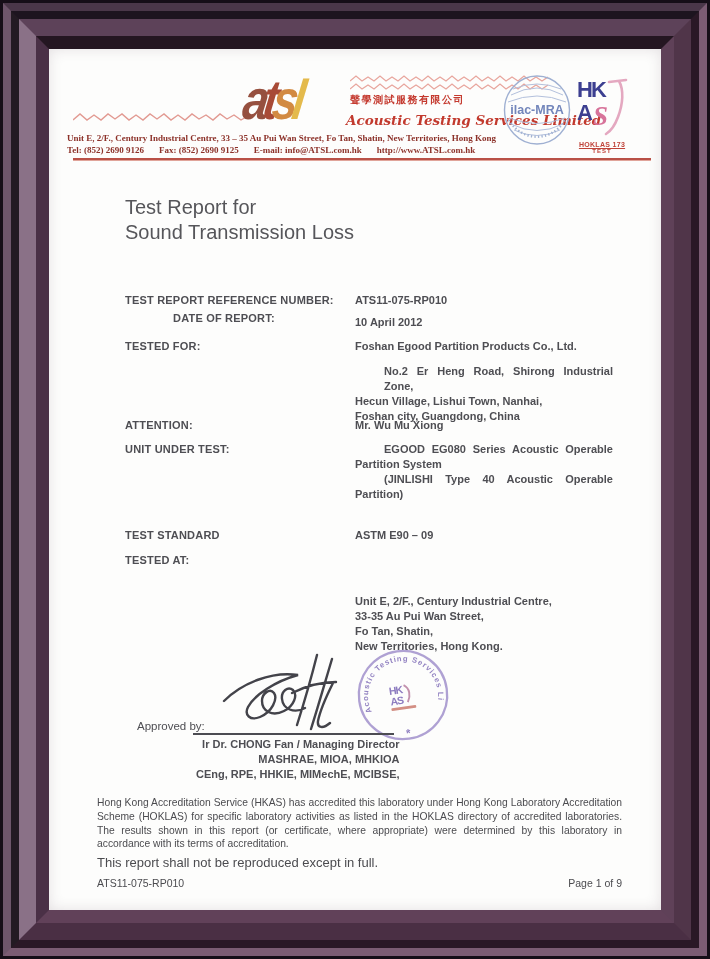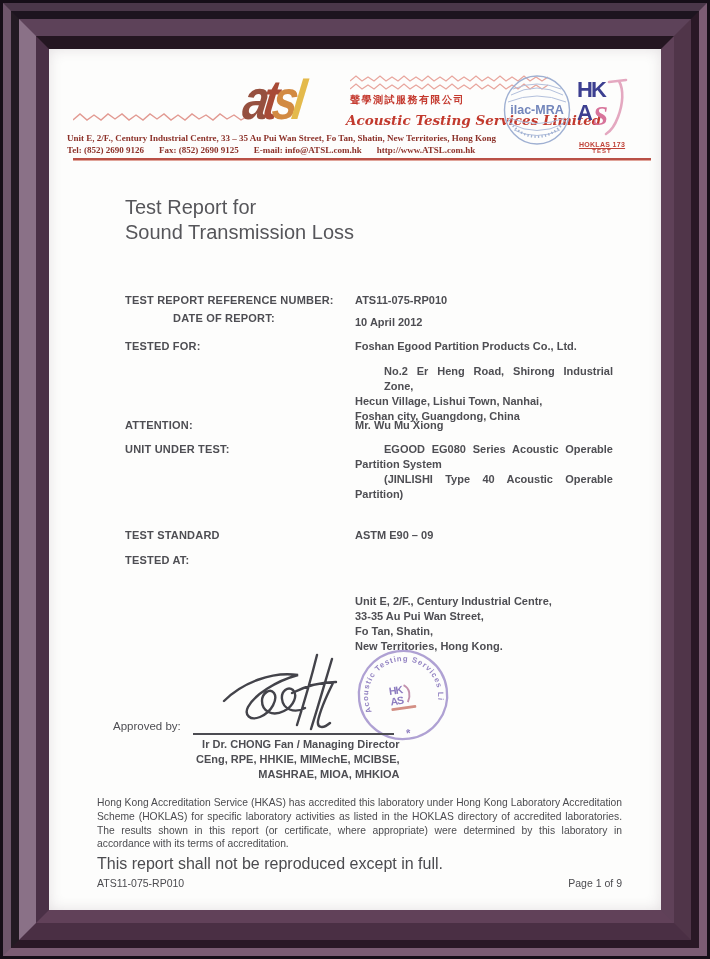--- a/index.html
+++ b/index.html
@@ -23,26 +23,26 @@
   .ilac{left:454px;top:26px;}
   .hkas{left:527px;top:29px;width:52px;text-align:center;}
   .hoklas{font-size:7px;font-weight:bold;color:#c0443a;text-decoration:underline;letter-spacing:.3px;margin-top:1px;}
   .hoklas-sub{font-size:6px;font-weight:bold;color:#c0443a;letter-spacing:1px;}
   
   .title{left:76px;top:146px;font-size:20px;line-height:25px;font-weight:normal;color:#56565a;}
   .label{position:absolute;left:76px;font-weight:bold;font-size:11px;line-height:14px;color:#4e4e53;letter-spacing:.2px;white-space:nowrap;}
   .value{position:absolute;left:306px;width:258px;font-weight:bold;font-size:11px;line-height:15px;color:#4e4e53;}
   .jlast{text-align:justify;text-align-last:justify;padding-left:29px;}
   
-  .appr-label{left:64px;top:671px;font-size:11.5px;color:#4e4e53;}
+  .appr-label{left:88px;top:671px;font-size:11.5px;color:#4e4e53;}
   .sigline{left:144px;top:684px;width:201px;border-top:2px solid #4c4c52;}
   .names{left:147px;top:688px;font-weight:bold;font-size:11px;line-height:15px;color:#4e4e53;text-align:right;}
   
   .acc{left:48px;top:747px;width:525px;font-size:10.3px;line-height:13.8px;color:#4b4b4f;text-align:justify;}
-  .note{left:48px;top:806px;font-size:16px;color:#4b4b4f;}
+  .note{left:48px;top:806px;font-size:13px;color:#4b4b4f;}
   .botrow{left:48px;top:828px;width:525px;display:flex;justify-content:space-between;font-size:10.5px;color:#4b4b4f;}
 </style>
 </head>
 <body>
 
 <div class="scene">
   <div class="f1">
   <div class="f2">
   <div class="f3">
   <div class="f4">
@@ -155,22 +155,22 @@
         <text x="36" y="48" font-size="11" font-weight="bold" fill="#8d7cc0" letter-spacing="-1" font-family="Liberation Sans, sans-serif">HK</text>
         <text x="36" y="59" font-size="11" font-weight="bold" fill="#8d7cc0" letter-spacing="-1" font-family="Liberation Sans, sans-serif">AS</text>
         <path d="M52 40 C 58 44 58 52 54 58" stroke="#c391ad" stroke-width="2" fill="none"></path>
         <rect x="36" y="62" width="26" height="3" rx="1" fill="#c46a5c" opacity="0.75"></rect>
       </svg>
 
       <div class="abs appr-label">Approved by:</div>
       <div class="abs sigline"></div>
       <div class="abs names">
         <div>Ir Dr. CHONG Fan / Managing Director</div>
+        <div>MASHRAE, MIOA, MHKIOA</div>
         <div>CEng, RPE, HHKIE, MIMechE, MCIBSE,</div>
-        <div>MASHRAE, MIOA, MHKIOA</div>
       </div>
 
       <div class="abs acc">Hong Kong Accreditation Service (HKAS) has accredited this laboratory under Hong Kong Laboratory Accreditation Scheme (HOKLAS) for specific laboratory activities as listed in the HOKLAS directory of accredited laboratories. The results shown in this report (or certificate, where appropriate) were determined by this laboratory in accordance with its terms of accreditation.</div>
       <div class="abs note">This report shall not be reproduced except in full.</div>
       <div class="abs botrow">
         <span>ATS11-075-RP010</span>
         <span>Page 1 of 9</span>
       </div>
 
     </div>

